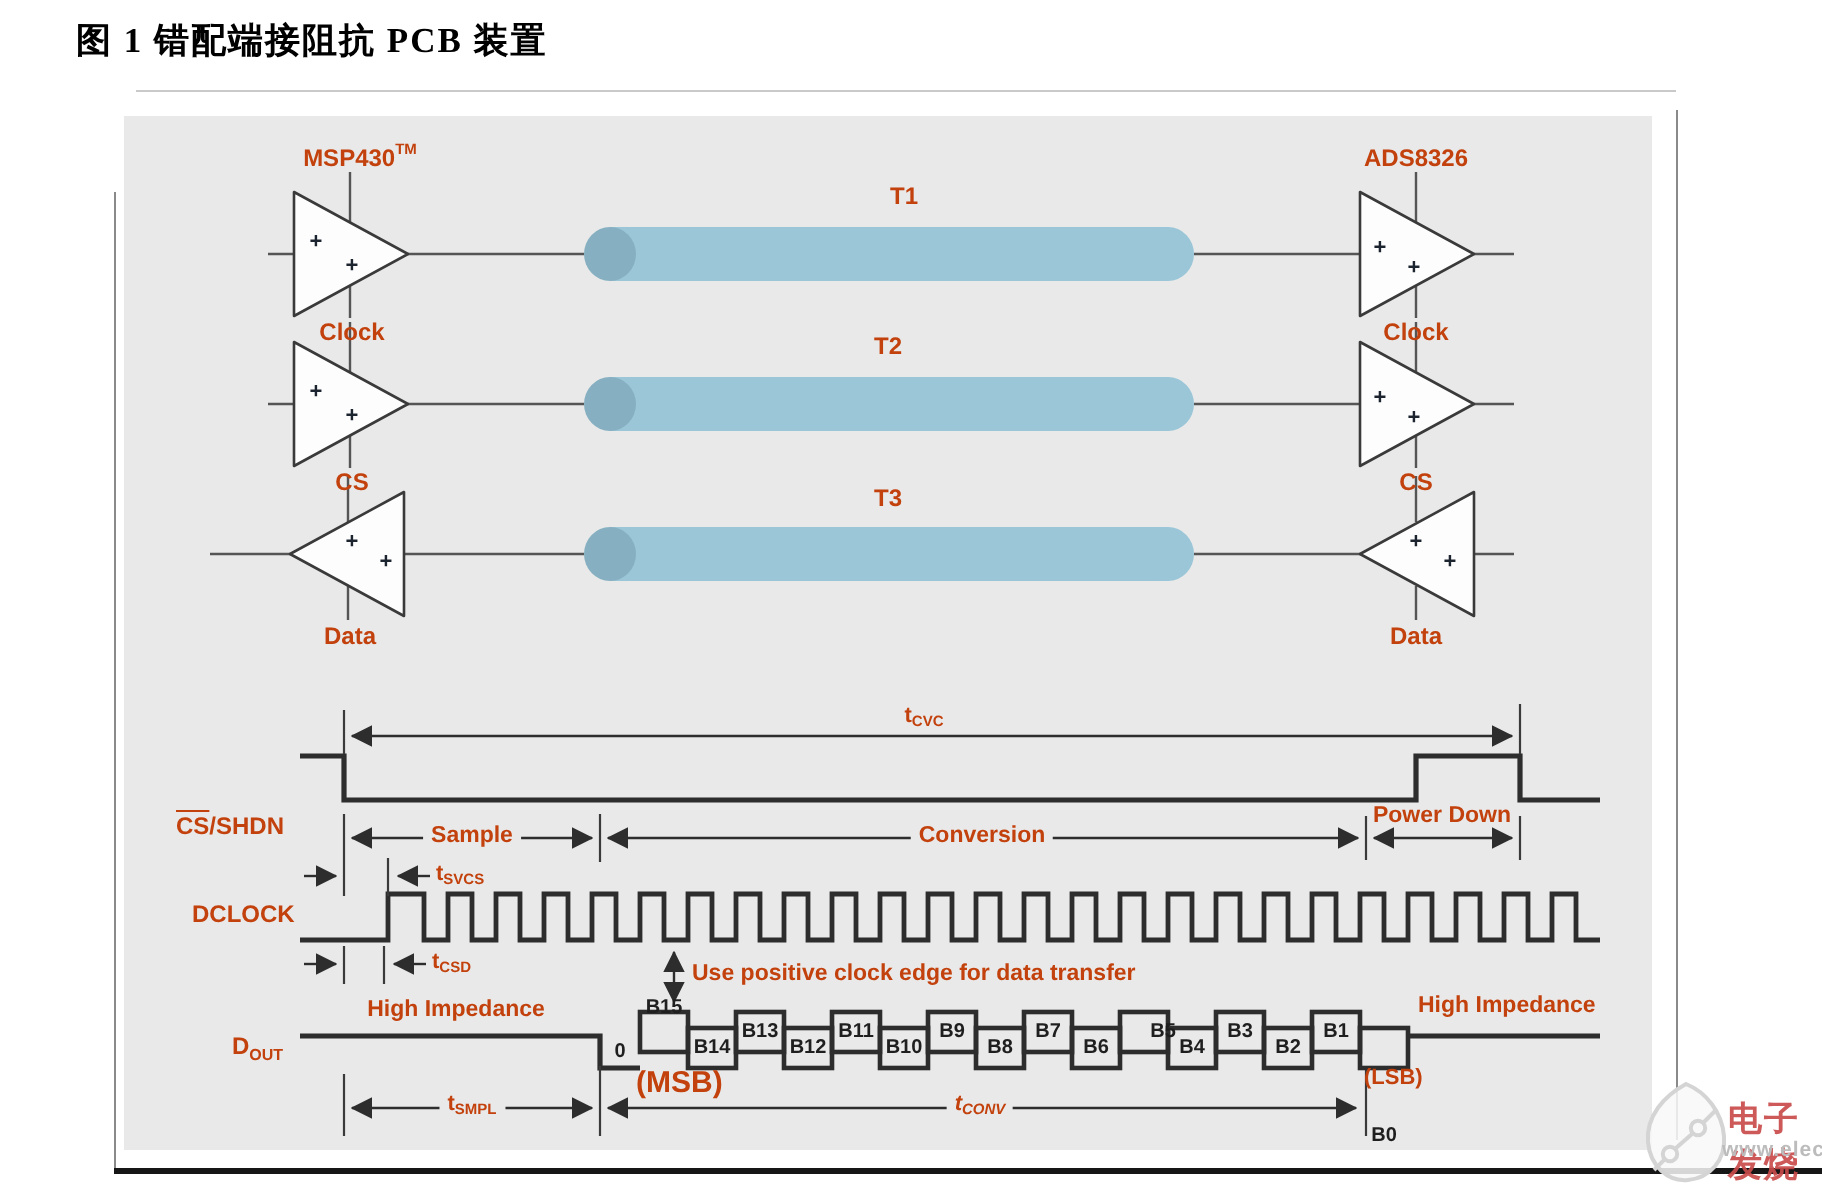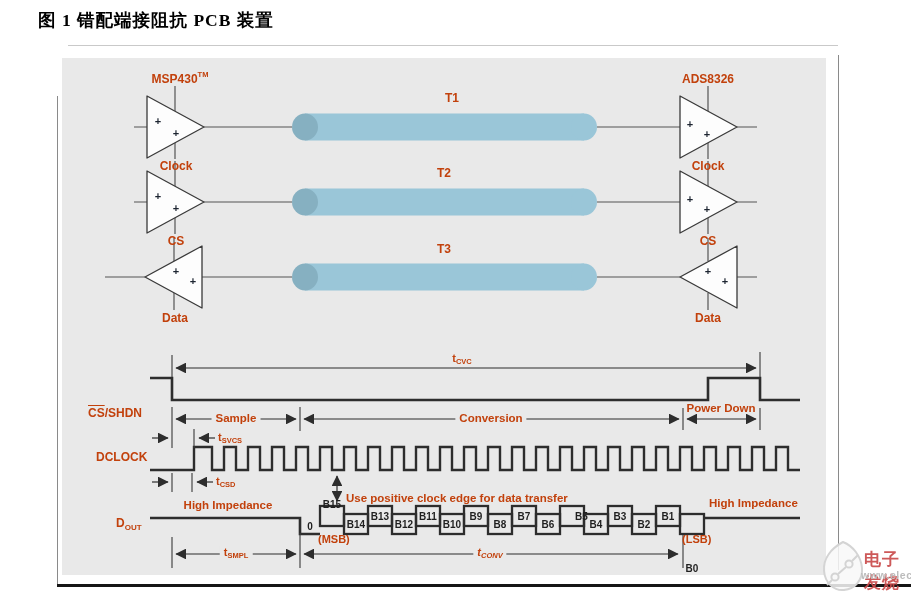--- a/index.html
+++ b/index.html
@@ -162,24 +162,24 @@
   <span class="lbl" style="left:88px;top:386px;margin-top:20px;"><span class="ol">CS</span><span>/SHDN</span></span>
   <span class="lbl" style="left:96px;top:450px;">DCLOCK</span>
   <span class="lbl" style="left:116px;top:516px;"><span>D</span><sub class="tl" style="font-size:8px;vertical-align:-3px;">OUT</sub></span>
 
   <span class="lbl tl c mask" style="left:462px;top:352px;"><span>t</span><sub>CVC</sub></span>
   <span class="lbl sm c mask" style="left:236px;top:412px;">Sample</span>
   <span class="lbl sm c mask" style="left:491px;top:412px;">Conversion</span>
   <span class="lbl sm c" style="left:721px;top:402px;">Power Down</span>
   <span class="lbl tl" style="left:218px;top:431px;"><span>t</span><sub>SVCS</sub></span>
   <span class="lbl tl" style="left:216px;top:475px;"><span>t</span><sub>CSD</sub></span>
-  <span class="lbl sm" style="left:346px;top:481px;margin-top:11px;">Use positive clock edge for data transfer</span>
+  <span class="lbl sm" style="left:346px;top:481px;">Use positive clock edge for data transfer</span>
   <span class="lbl sm c" style="left:228px;top:499px;">High Impedance</span>
   <span class="lbl sm" style="left:709px;top:497px;">High Impedance</span>
-  <span class="lbl" style="left:318px;top:533px;font-size:11px;">(MSB)</span>
+  <span class="lbl" style="left:318px;top:533px;font-size:15px;">(MSB)</span>
   <span class="lbl" style="left:682px;top:533px;font-size:11px;">(LSB)</span>
   <span class="lbl tl c mask" style="left:236px;top:546px;"><span>t</span><sub>SMPL</sub></span>
   <span class="lbl tl c mask" style="left:490px;top:546px;font-style:italic;"><span>t</span><sub>CONV</sub></span>
 
   <div id="bit-labels">
       <span class="bitlbl" style="left: 310px; top: 526px;">0</span>
       <span class="bitlbl" style="left: 332px; top: 504px;">B15</span>
       <span class="bitlbl" style="left: 356px; top: 524px;">B14</span>
       <span class="bitlbl" style="left: 380px; top: 516px;">B13</span>
       <span class="bitlbl" style="left: 404px; top: 524px;">B12</span>

